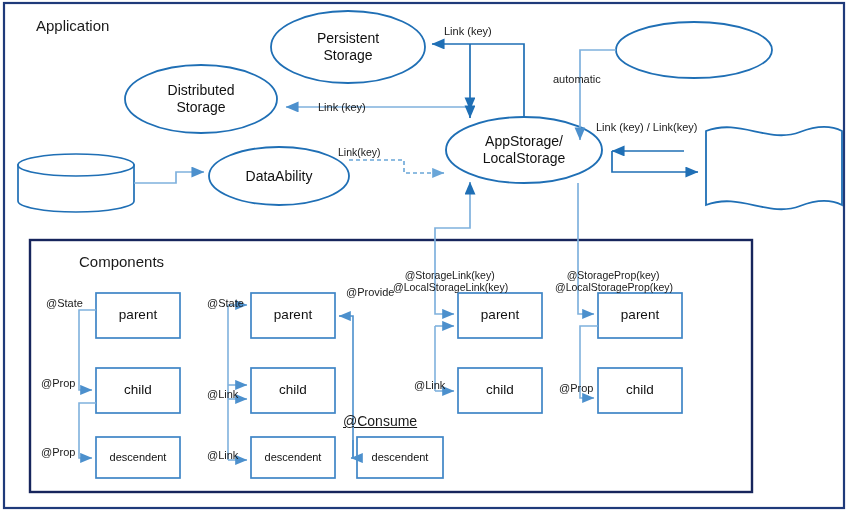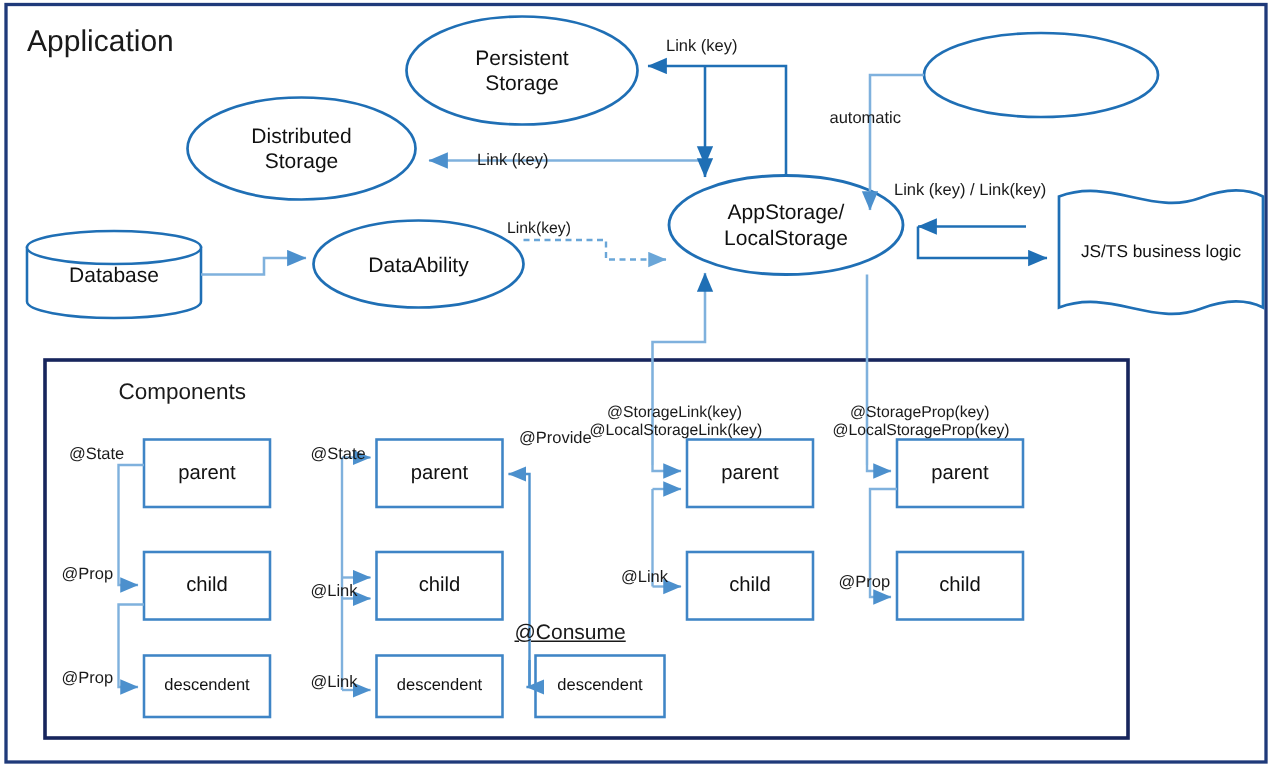--- a/index.html
+++ b/index.html
@@ -98,51 +98,45 @@
     <path d="M435,326 L435,391" fill="none" stroke="#7fb1dd" stroke-width="1.6"></path>
     <path d="M435,326 L454,326" fill="none" stroke="#7fb1dd" stroke-width="1.6" marker-end="url(#ahL)"></path>
     <path d="M435,391 L454,391" fill="none" stroke="#7fb1dd" stroke-width="1.6" marker-end="url(#ahL)"></path>
 
     <rect x="598" y="293" width="84" height="45" fill="#fff" stroke="#3f85c6" stroke-width="1.7"></rect>
     <rect x="598" y="368" width="84" height="45" fill="#fff" stroke="#3f85c6" stroke-width="1.7"></rect>
     <path d="M578,310 L578,314 L594,314" fill="none" stroke="#7fb1dd" stroke-width="1.6" marker-end="url(#ahL)"></path>
     <path d="M598,326 L580,326 L580,398 L594,398" fill="none" stroke="#7fb1dd" stroke-width="1.6" marker-end="url(#ahL)"></path>
   </svg>
 
-  <div class="lbl" style="left:18px;top:17px;font-size:20px;">Application</div>
+  <div class="lbl" style="left:36px;top:17px;font-size:15px;">Application</div>
 
   <div class="lbl" style="left:48px;top:253px;font-size:15px;margin-left:31px;">Components</div>
 
   <div class="node-text" style="left:283px;top:22px;width:130px;height:50px;font-size:14px;">
     <span style="white-space:pre-line;">Persistent
 Storage</span>
   </div>
 
   <div class="node-text" style="left:138px;top:75px;width:126px;height:48px;font-size:14px;">
     <span style="white-space:pre-line;">Distributed
 Storage</span>
   </div>
 
-  <div class="node-text" style="left:19px;top:170px;width:114px;height:26px;font-size:14px;">
-    <span>Database</span>
-  </div>
 
   <div class="node-text" style="left:214px;top:163px;width:130px;height:26px;font-size:14px;">
     <span>DataAbility</span>
   </div>
 
   <div class="node-text" style="left:454px;top:127px;width:140px;height:46px;font-size:14px;">
     <span style="white-space:pre-line;">AppStorage/
 LocalStorage</span>
   </div>
 
 
-  <div class="node-text" style="left:708px;top:158px;width:132px;height:22px;font-size:11.5px;">
-    <span>JS/TS business logic</span>
-  </div>
 
   <div class="lbl" style="left:444px;top:25px;font-size:11px;">Link (key)</div>
 
   <div class="lbl" style="left:318px;top:101px;font-size:11px;">Link (key)</div>
 
   <div class="lbl" style="left:338px;top:146px;font-size:10.5px;">Link(key)</div>
 
   <div class="lbl" style="left:553px;top:73px;font-size:11px;">automatic</div>
 
   <div class="lbl" style="left:596px;top:121px;font-size:11px;">Link (key) / Link(key)</div>

